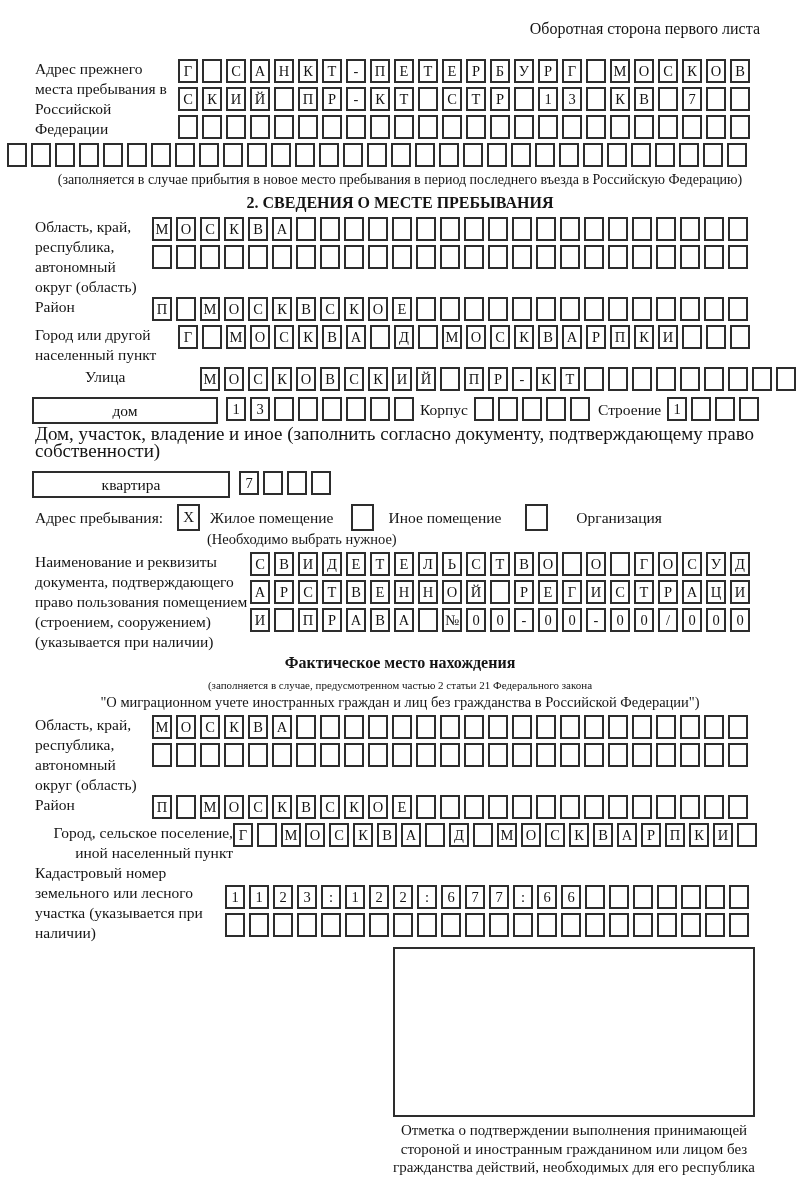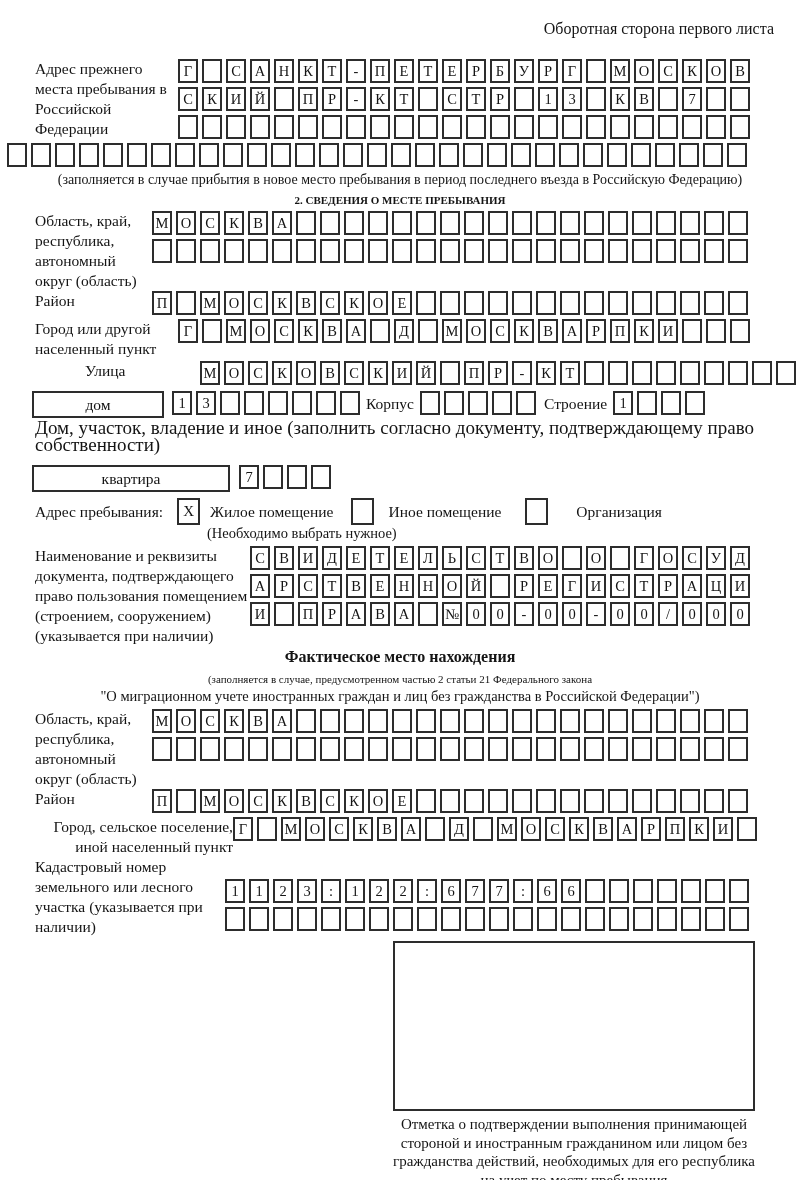--- a/index.html
+++ b/index.html
@@ -1,27 +1,27 @@
 <!DOCTYPE html>
 <html><head>
 <meta charset="utf-8">
 <style>
   html,body{margin:0;padding:0;background:#ffffff;}
   .page{position:relative;width:800px;height:1180px;background:#ffffff;overflow:hidden;
         font-family:"Liberation Serif",serif;color:#141414;}
-  .top-note{text-align:right;padding:20px 26px 0 0;font-size:16px;}
+  .top-note{text-align:right;padding:20px 40px 0 0;font-size:16px;}
   .row{display:flex;align-items:flex-start;}
   .lblcol{flex-shrink:0;font-size:15.5px;line-height:20px;}
   .cells{display:flex;margin-bottom:4px;}
   .cell{display:inline-flex;align-items:center;justify-content:center;flex-shrink:0;
         width:20px;height:24px;box-sizing:border-box;border:2px solid #2d2d2d;
         margin-right:4px;font-size:14.5px;line-height:1;background:#fff;}
   .note{font-size:14px;line-height:17px;}
   .center{text-align:center;}
-  .sect-title{font-weight:bold;font-size:11px;}
+  .sect-title{font-weight:bold;font-size:16px;}
   .big-box{box-sizing:border-box;border:2px solid #2d2d2d;height:27px;display:flex;
            align-items:center;justify-content:center;font-size:15.5px;flex-shrink:0;background:#fff;}
   .inline-label{font-size:15.5px;line-height:26px;white-space:nowrap;}
   .checkbox{display:inline-flex;align-items:center;justify-content:center;flex-shrink:0;
             width:23px;height:27px;box-sizing:border-box;border:2px solid #2d2d2d;
             font-size:15px;background:#fff;}
   .opt{font-size:15.5px;line-height:27px;white-space:nowrap;}
   .stamp-box{box-sizing:border-box;border:2px solid #2d2d2d;width:362px;height:170px;background:#fff;}
   .stamp-caption{width:378px;text-align:center;font-size:15px;line-height:18.5px;}
 </style>
@@ -298,21 +298,21 @@
         <span class="cell"></span>
         <span class="cell"></span>
         <span class="cell"></span>
         <span class="cell"></span>
         <span class="cell"></span>
         <span class="cell"></span>
       </div>
   </div>
 
   <div class="row" style="margin-left:32px;margin-top:2px;">
-    <div class="big-box" style="width:132px;margin-right:8px;">
+    <div class="big-box" style="width:186px;margin-right:8px;">
       <span>дом</span>
     </div>
     <div class="cells">
         <span class="cell">1</span>
         <span class="cell">3</span>
         <span class="cell"></span>
         <span class="cell"></span>
         <span class="cell"></span>
         <span class="cell"></span>
         <span class="cell"></span>

